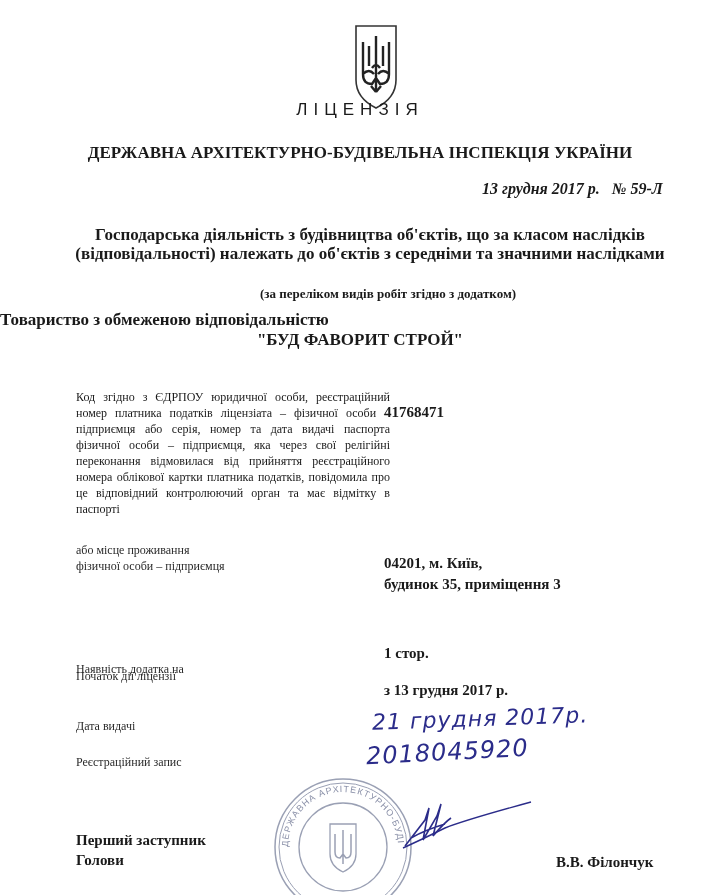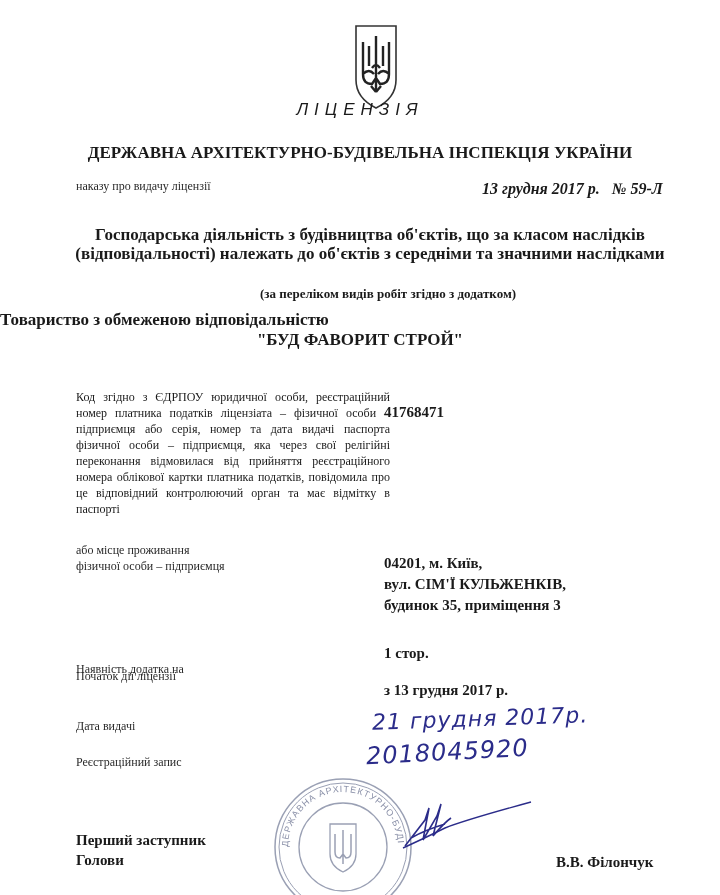--- a/index.html
+++ b/index.html
@@ -1,19 +1,19 @@
 <!DOCTYPE html>
 <html><head>
 <meta charset="utf-8">
 <style>
   html, body { margin: 0; padding: 0; background: #ffffff; }
   body { width: 720px; height: 895px; position: relative; overflow: hidden; color: #1a1a1a; font-family: "Liberation Serif", serif; }
   .abs { position: absolute; }
   #emblem { left: 352px; top: 22px; width: 48px; height: 90px; }
-  #title { left: 0; width: 720px; top: 100px; text-align: center; font-size: 17px; letter-spacing: 6px; font-family: "Liberation Sans", sans-serif; font-style: italic; }
+  #title { left: 0; width: 720px; top: 100px; text-align: center; font-size: 17px; letter-spacing: 6px; font-family: "Liberation Sans", sans-serif; }
   #agency { left: 0; width: 720px; top: 143px; text-align: center; font-size: 17px; font-weight: bold; }
   .lbl { font-size: 12px; line-height: 16px; color: #2a2a2a; font-family: "Liberation Serif", serif; }
   #order-label { left: 76px; top: 178px; width: 220px; }
   #order-value { left: 482px; top: 180px; font-size: 16px; font-weight: bold; white-space: pre; font-style: italic; }
   #activity { left: 60px; width: 620px; top: 225px; text-align: center; font-size: 17px; font-weight: bold; line-height: 19px; }
   #activity-sub { left: 0; width: 720px; top: 286px; text-align: center; font-size: 13px; font-weight: bold; padding-left: 28px; }
   #company-type { left: 0; width: 720px; top: 310px; font-size: 17px; font-weight: bold; }
   #company-name { left: 0; width: 720px; top: 330px; text-align: center; font-size: 17px; font-weight: bold; }
   #code-label { left: 76px; top: 389px; width: 314px; text-align: justify; font-size: 12px; line-height: 16px; }
   .val { font-size: 15px; font-weight: bold; line-height: 21px; margin-top: 13px; }
@@ -39,39 +39,37 @@
 
 <svg id="emblem" class="abs" viewBox="0 0 48 90">
   <path d="M4 4 H44 V58 Q44 76 24 86 Q4 76 4 58 Z" fill="none" stroke="#333" stroke-width="1.6"></path>
   <path d="M24 14 V70 M24 70 L19 64 M24 70 L29 64 M11 20 V52 Q11 62 20 62 L24 56 L28 62 Q37 62 37 52 V20 M11 52 Q17 46 22 52 M37 52 Q31 46 26 52 M17 24 V44 M31 24 V44 M20 46 Q24 40 28 46" fill="none" stroke="#222" stroke-width="2.4" stroke-linejoin="round"></path>
 </svg>
 
 <div id="title" class="abs">ЛІЦЕНЗІЯ</div>
 <div id="agency" class="abs">ДЕРЖАВНА АРХІТЕКТУРНО-БУДІВЕЛЬНА ІНСПЕКЦІЯ УКРАЇНИ</div>
 
 <div id="order-label" class="abs lbl">
-  <div>наказу про видачу ліцензії</div>
 </div>
 <div id="order-value" class="abs">13 грудня 2017 р.   № 59-Л</div>
 
 <div id="activity" class="abs">Господарська діяльність з будівництва об'єктів, що за класом наслідків (відповідальності) належать до об'єктів з середніми та значними наслідками</div>
 <div id="activity-sub" class="abs">(за переліком видів робіт згідно з додатком)</div>
 <div id="company-type" class="abs">Товариство з обмеженою відповідальністю</div>
 <div id="company-name" class="abs">"БУД ФАВОРИТ СТРОЙ"</div>
 
 <div id="code-label" class="abs">Код згідно з ЄДРПОУ юридичної особи, реєстраційний номер платника податків ліцензіата – фізичної особи – підприємця або серія, номер та дата видачі паспорта фізичної особи – підприємця, яка через свої релігійні переконання відмовилася від прийняття реєстраційного номера облікової картки платника податків, повідомила про це відповідний контролюючий орган та має відмітку в паспорті</div>
 <div id="code-value" class="abs val">41768471</div>
 
 <div id="addr-label" class="abs lbl">
   <div>або місце проживання</div>
   <div>фізичної особи – підприємця</div>
 </div>
 <div id="addr-value" class="abs val">
   <div>04201, м. Київ,</div>
-  <div>вул. СІМ'Ї КУЛЬЖЕНКІВ,</div>
   <div>будинок 35, приміщення 3</div>
 </div>
 
 <div id="annex-label" class="abs lbl">Наявність додатка на</div>
 <div id="annex-value" class="abs val">1 стор.</div>
 
 <div id="start-label" class="abs lbl">Початок дії ліцензії</div>
 <div id="start-value" class="abs val">з 13 грудня 2017 р.</div>
 
 <div id="issue-label" class="abs lbl">Дата видачі</div>

